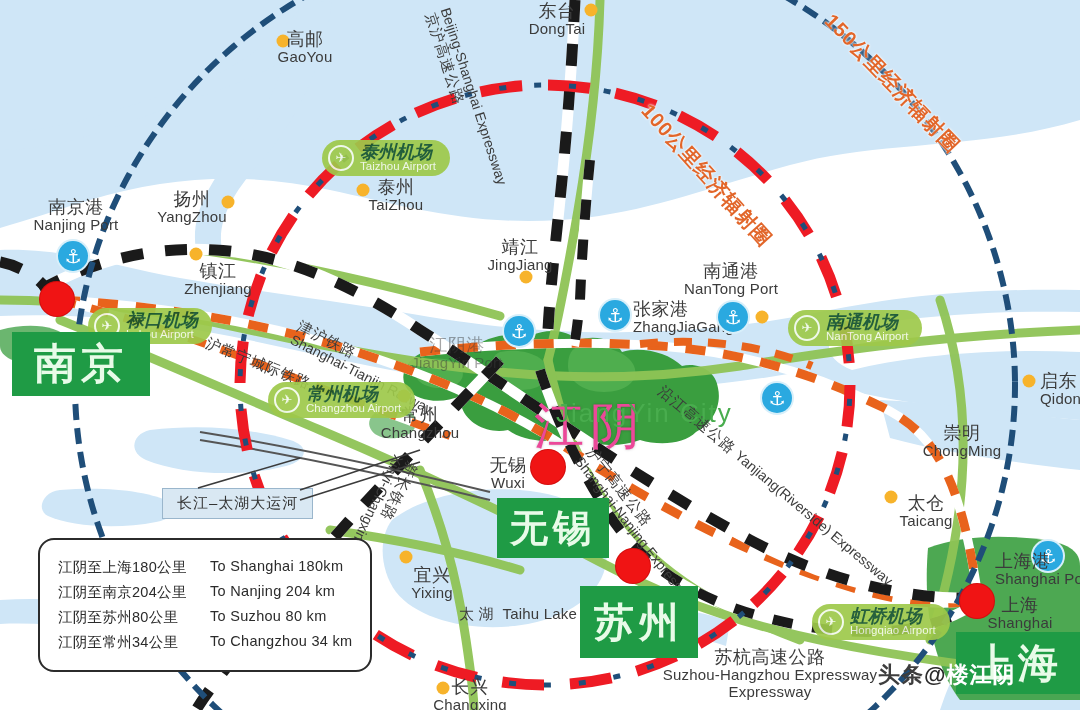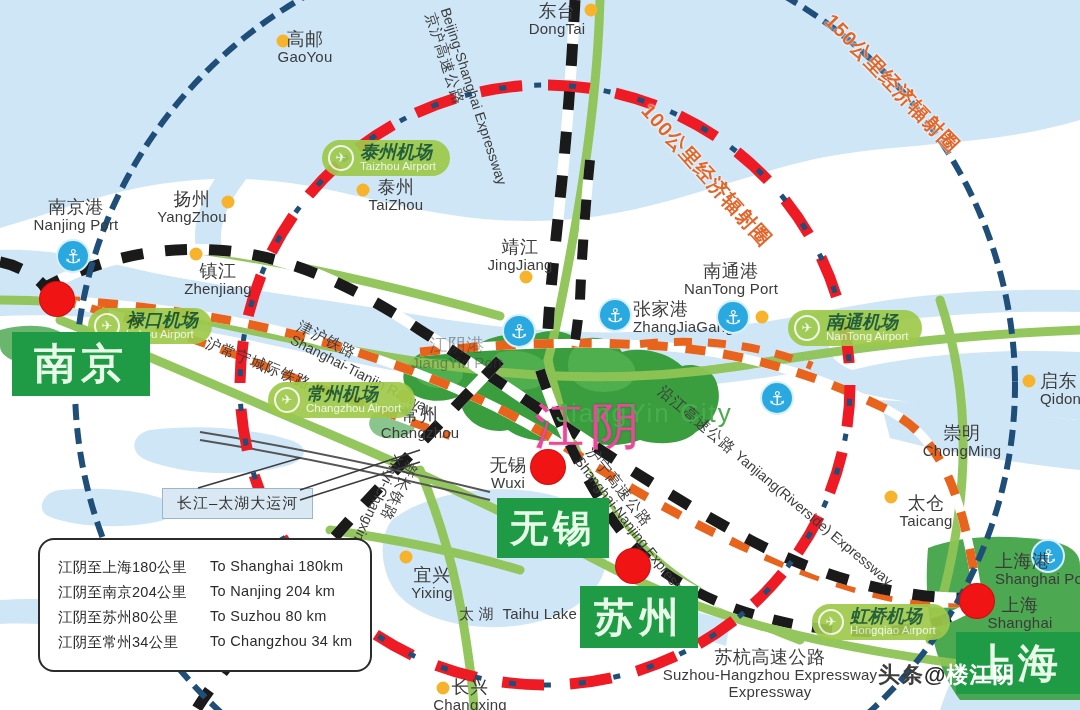--- a/index.html
+++ b/index.html
@@ -411,21 +411,21 @@
               color:#49ad4e;letter-spacing:2px;">
     <span>JiangYin City</span>
   </div>
 
   <div class="plate" style="left:12px;top:332px;width:138px;height:64px;font-size:42px;">
     <span>南京</span>
   </div>
   <div class="plate" style="left:497px;top:498px;width:112px;height:60px;font-size:38px;">
     <span>无锡</span>
   </div>
-  <div class="plate" style="left:580px;top:586px;width:118px;height:62px;font-size:40px;">
+  <div class="plate" style="left:580px;top:586px;width:118px;height:72px;font-size:40px;">
     <span>苏州</span>
   </div>
   <div class="plate" style="left:956px;top:632px;width:124px;height:62px;font-size:40px;">
     <span>上海</span>
   </div>
 
   <div class="canal-box" style="left:162px;top:488px;">
     <span>长江–太湖大运河</span>
   </div>
   <svg class="layer" viewBox="0 0 1080 710">

